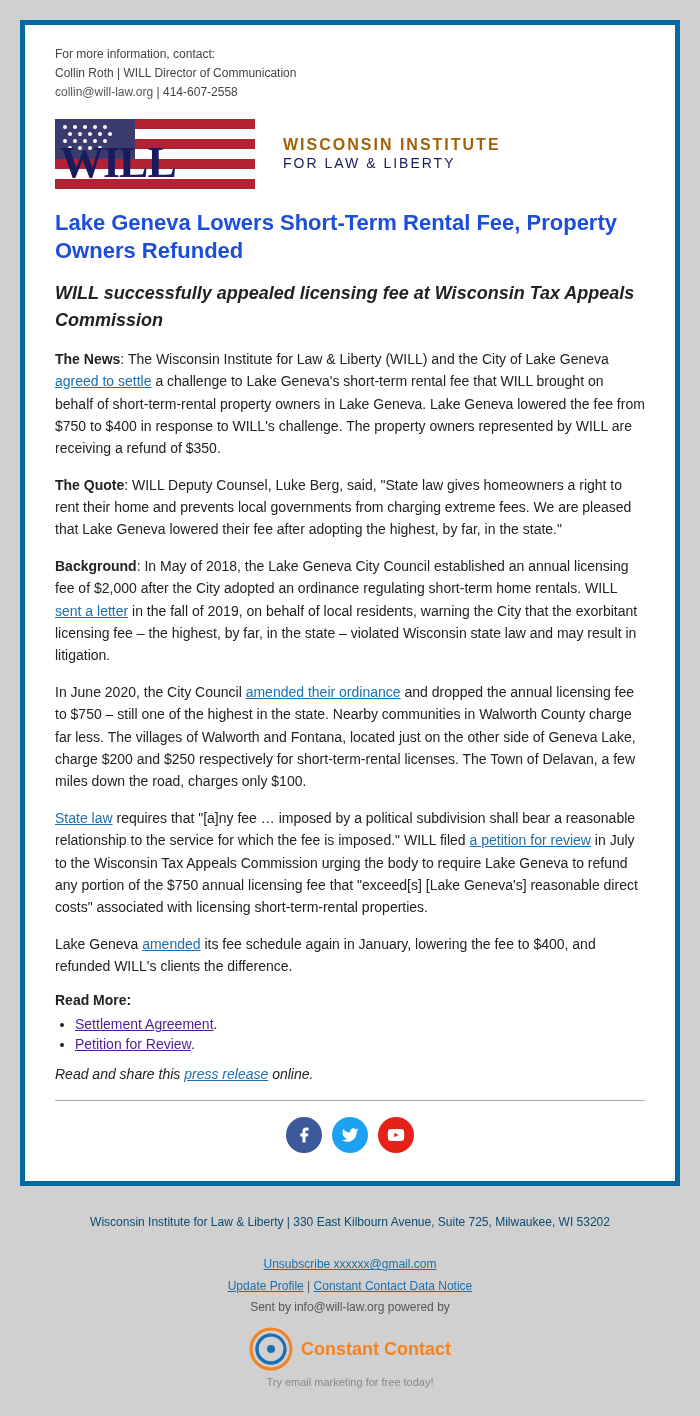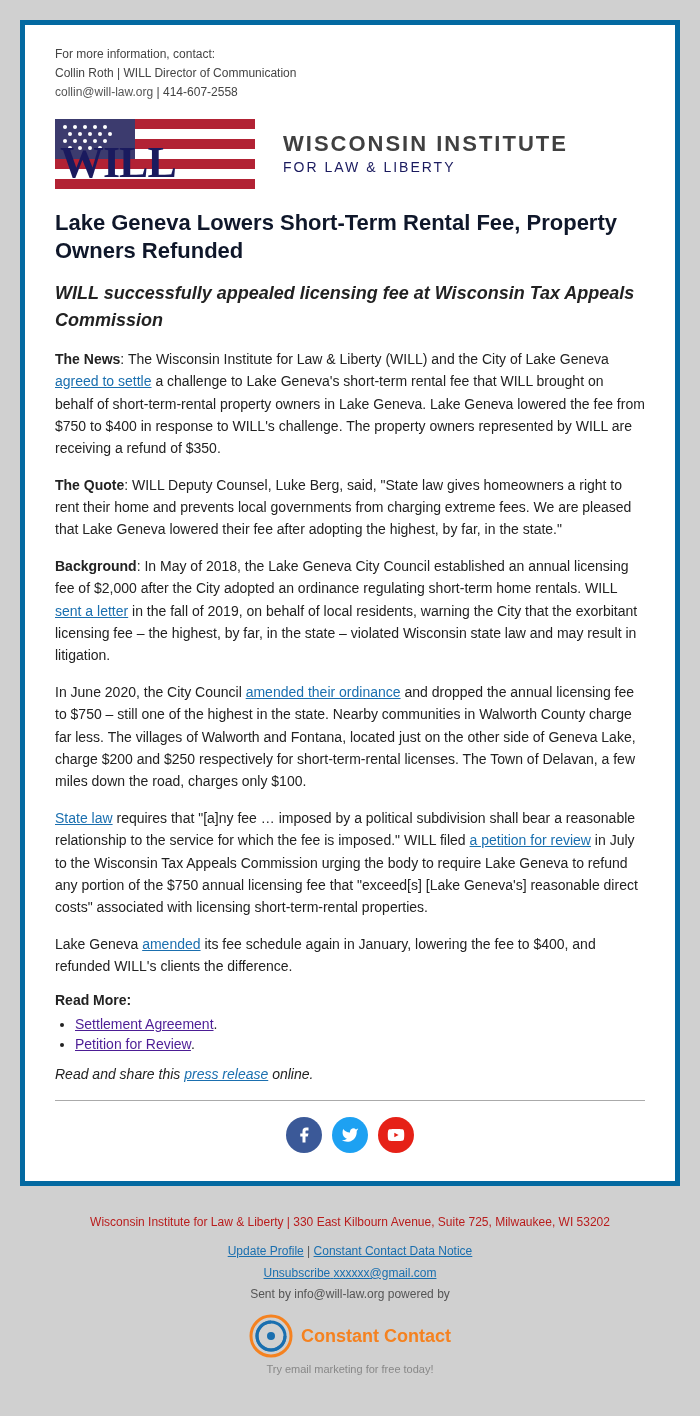--- a/index.html
+++ b/index.html
@@ -37,21 +37,21 @@
       margin-bottom: 20px;
       gap: 28px;
     }
     .logo-will-svg {
       width: 200px;
       height: 70px;
     }
     .main-title {
       font-size: 22px;
       font-weight: bold;
-      color: #0f172a;
+      color: #1d4ed8;
       margin-bottom: 14px;
       line-height: 1.3;
     }
     .subtitle {
       font-size: 18px;
       font-weight: bold;
       font-style: italic;
       margin-bottom: 14px;
       color: #222;
       line-height: 1.5;
@@ -127,23 +127,23 @@
       font-size: 12px;
       color: #555;
       padding: 16px 20px 10px 20px;
       line-height: 1.8;
     }
     .footer a {
       color: #1a6faf;
       text-decoration: underline;
     }
     .footer .address {
-      color: #b91c1c;
+      color: #0c4a6e;
       font-size: 12px;
-      margin-bottom: 8px;
+      margin-bottom: 21px;
     }
     .footer .sent-by {
       font-size: 12px;
       color: #555;
       margin-bottom: 6px;
     }
     .cc-logo {
       display: flex;
       flex-direction: column;
       align-items: center;
@@ -170,23 +170,23 @@
       font-size: 11px;
       color: #888;
       margin-top: 2px;
     }
     .org-name-block {
       display: flex;
       flex-direction: column;
       justify-content: center;
     }
     .org-name-line1 {
-      font-size: 22px;
-      font-weight: bold;
-      color: #404040;
+      font-size: 16px;
+      font-weight: bold;
+      color: #a16207;
       letter-spacing: 2px;
       line-height: 1.2;
     }
     .org-name-line2 {
       font-size: 14px;
       font-weight: normal;
       color: #1a1a5e;
       letter-spacing: 2px;
       line-height: 1.3;
     }
@@ -308,26 +308,26 @@
             <path d="M22.54 6.42a2.78 2.78 0 0 0-1.95-1.96C18.88 4 12 4 12 4s-6.88 0-8.59.46A2.78 2.78 0 0 0 1.46 6.42 29 29 0 0 0 1 12a29 29 0 0 0 .46 5.58 2.78 2.78 0 0 0 1.95 1.96C5.12 20 12 20 12 20s6.88 0 8.59-.46a2.78 2.78 0 0 0 1.95-1.96A29 29 0 0 0 23 12a29 29 0 0 0-.46-5.58z"></path>
             <polygon points="9.75 15.02 15.5 12 9.75 8.98 9.75 15.02" fill="#e62117"></polygon>
           </svg>
       </a>
     </div>
   </div>
 
   <div class="footer">
     <div class="address">Wisconsin Institute for Law &amp; Liberty | 330 East Kilbourn Avenue, Suite 725, Milwaukee, WI 53202</div>
     <div>
-      <a href="#">Update Profile</a><span> | </span><a href="#">Constant Contact Data Notice</a>
-    </div>
-    <div>
       <a href="#">
         <span>Unsubscribe</span> <span>xxxxxx@gmail.com</span>
       </a>
+    </div>
+    <div>
+      <a href="#">Update Profile</a><span> | </span><a href="#">Constant Contact Data Notice</a>
     </div>
     <div class="sent-by">
       <span>Sent by info@will-law.org powered by</span>
     </div>
 
     <div class="cc-logo">
       <div class="cc-logo-inner">
         <svg class="cc-circle" viewBox="0 0 44 44" xmlns="http://www.w3.org/2000/svg">
           <circle cx="22" cy="22" r="20" fill="none" stroke="#f58220" stroke-width="3"></circle>
           <circle cx="22" cy="22" r="14" fill="none" stroke="#1a6faf" stroke-width="3"></circle>

